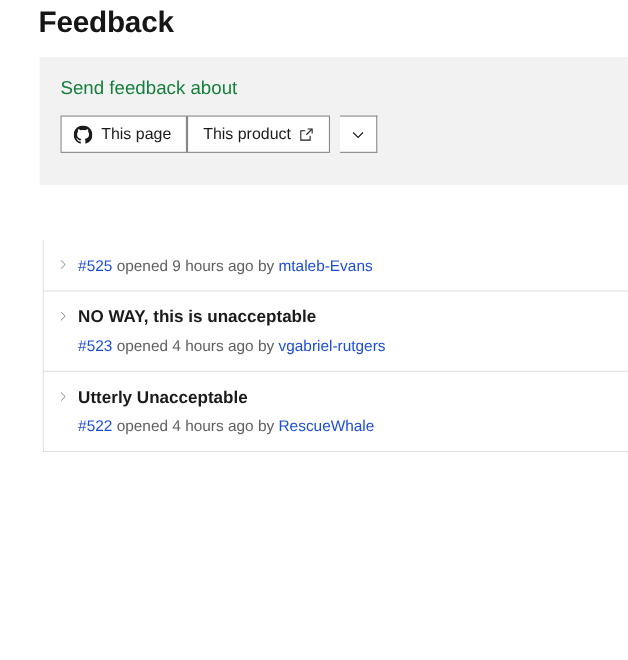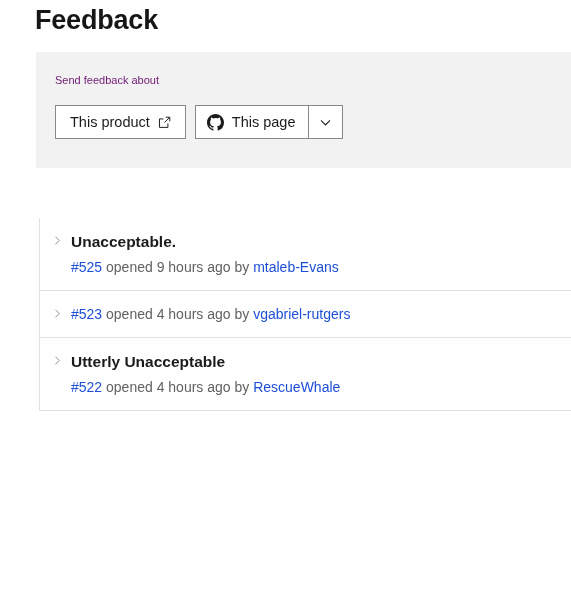--- a/index.html
+++ b/index.html
@@ -43,23 +43,23 @@
     left: 36px;
     top: 52px;
     right: 0;
     height: 116px;
     background: #f2f2f2;
   }
   .panel-label {
     position: absolute;
     left: 19px;
     top: 18px;
-    font-size: 11px;
+    font-size: 17px;
     line-height: 20px;
-    color: #701a75;
+    color: #15803d;
   }
   .btn-row {
     position: absolute;
     left: 19px;
     top: 53px;
     display: flex;
     align-items: stretch;
   }
   .btn {
     display: flex;
@@ -182,80 +182,80 @@
 
 <div class="page">
 
   <h1 class="page-title">Feedback</h1>
 
   <div class="feedback-panel">
 
     <div class="panel-label">Send feedback about</div>
 
     <div class="btn-row">
-
-      <button class="btn btn-this-product">
-        <span>This product</span>
-        <span class="icon ext-icon">
-          <svg viewBox="0 0 16 16" width="13" height="13" aria-hidden="true">
-            <path d="M9.5 1.5h5v5" fill="none" stroke="#1b1b1b" stroke-width="1.2"></path>
-            <path d="M14 2L8 8" fill="none" stroke="#1b1b1b" stroke-width="1.2"></path>
-            <path d="M12.2 9.2V14H1.8V3.6h4.9" fill="none" stroke="#1b1b1b" stroke-width="1.2"></path>
-          </svg>
-        </span>
-      </button>
 
       <button class="btn btn-split-main">
         <span class="icon gh-icon">
           <svg viewBox="0 0 16 16" width="17" height="17" aria-hidden="true">
             <path fill="#1b1b1b" d="M8 0C3.58 0 0 3.58 0 8c0 3.54 2.29 6.53 5.47 7.59.4.07.55-.17.55-.38
             0-.19-.01-.82-.01-1.49-2.01.37-2.53-.49-2.69-.94-.09-.23-.48-.94-.82-1.13-.28-.15-.68-.52-.01-.53.63-.01
             1.08.58 1.23.82.72 1.21 1.87.87 2.33.66.07-.52.28-.87.51-1.07-1.78-.2-3.64-.89-3.64-3.95
             0-.87.31-1.59.82-2.15-.08-.2-.36-1.02.08-2.12 0 0 .67-.21 2.2.82a7.42 7.42 0 0 1 2-.27c.68 0
             1.36.09 2 .27 1.53-1.04 2.2-.82 2.2-.82.44 1.1.16 1.92.08 2.12.51.56.82 1.27.82 2.15 0 3.07-1.87
             3.75-3.65 3.95.29.25.54.73.54 1.48 0 1.07-.01 1.93-.01 2.2 0 .21.15.46.55.38A8.012 8.012 0 0 0 16
             8c0-4.42-3.58-8-8-8z"></path>
           </svg>
         </span>
         <span>This page</span>
       </button>
 
+      <button class="btn btn-this-product">
+        <span>This product</span>
+        <span class="icon ext-icon">
+          <svg viewBox="0 0 16 16" width="13" height="13" aria-hidden="true">
+            <path d="M9.5 1.5h5v5" fill="none" stroke="#1b1b1b" stroke-width="1.2"></path>
+            <path d="M14 2L8 8" fill="none" stroke="#1b1b1b" stroke-width="1.2"></path>
+            <path d="M12.2 9.2V14H1.8V3.6h4.9" fill="none" stroke="#1b1b1b" stroke-width="1.2"></path>
+          </svg>
+        </span>
+      </button>
+
       <button class="btn btn-split-caret">
         <span class="icon caret-icon">
           <svg viewBox="0 0 16 16" width="13" height="13" aria-hidden="true">
             <path d="M2.5 5.5L8 11l5.5-5.5" fill="none" stroke="#1b1b1b" stroke-width="1.3"></path>
           </svg>
         </span>
       </button>
 
     </div>
   </div>
 
 
   <div class="issue-list">
 
     <div class="issue">
       <span class="issue-chevron">
         <svg viewBox="0 0 16 16" width="11" height="11" aria-hidden="true">
           <path d="M5 2.5L10.5 8 5 13.5" fill="none" stroke="#737373" stroke-width="1.15"></path>
         </svg>
       </span>
-      <div class="issue-title">Unacceptable.</div>
       <div class="issue-meta">
         <a href="#">#525</a><span class="meta-text"> opened 9 hours ago by </span><a href="#">mtaleb-Evans</a>
       </div>
     </div>
 
 
     <div class="issue">
       <span class="issue-chevron">
         <svg viewBox="0 0 16 16" width="11" height="11" aria-hidden="true">
           <path d="M5 2.5L10.5 8 5 13.5" fill="none" stroke="#737373" stroke-width="1.15"></path>
         </svg>
       </span>
+      <div class="issue-title">NO WAY, this is unacceptable</div>
       <div class="issue-meta">
         <a href="#">#523</a><span class="meta-text"> opened 4 hours ago by </span><a href="#">vgabriel-rutgers</a>
       </div>
     </div>
 
     <div class="issue">
       <span class="issue-chevron">
         <svg viewBox="0 0 16 16" width="11" height="11" aria-hidden="true">
           <path d="M5 2.5L10.5 8 5 13.5" fill="none" stroke="#737373" stroke-width="1.15"></path>
         </svg>

